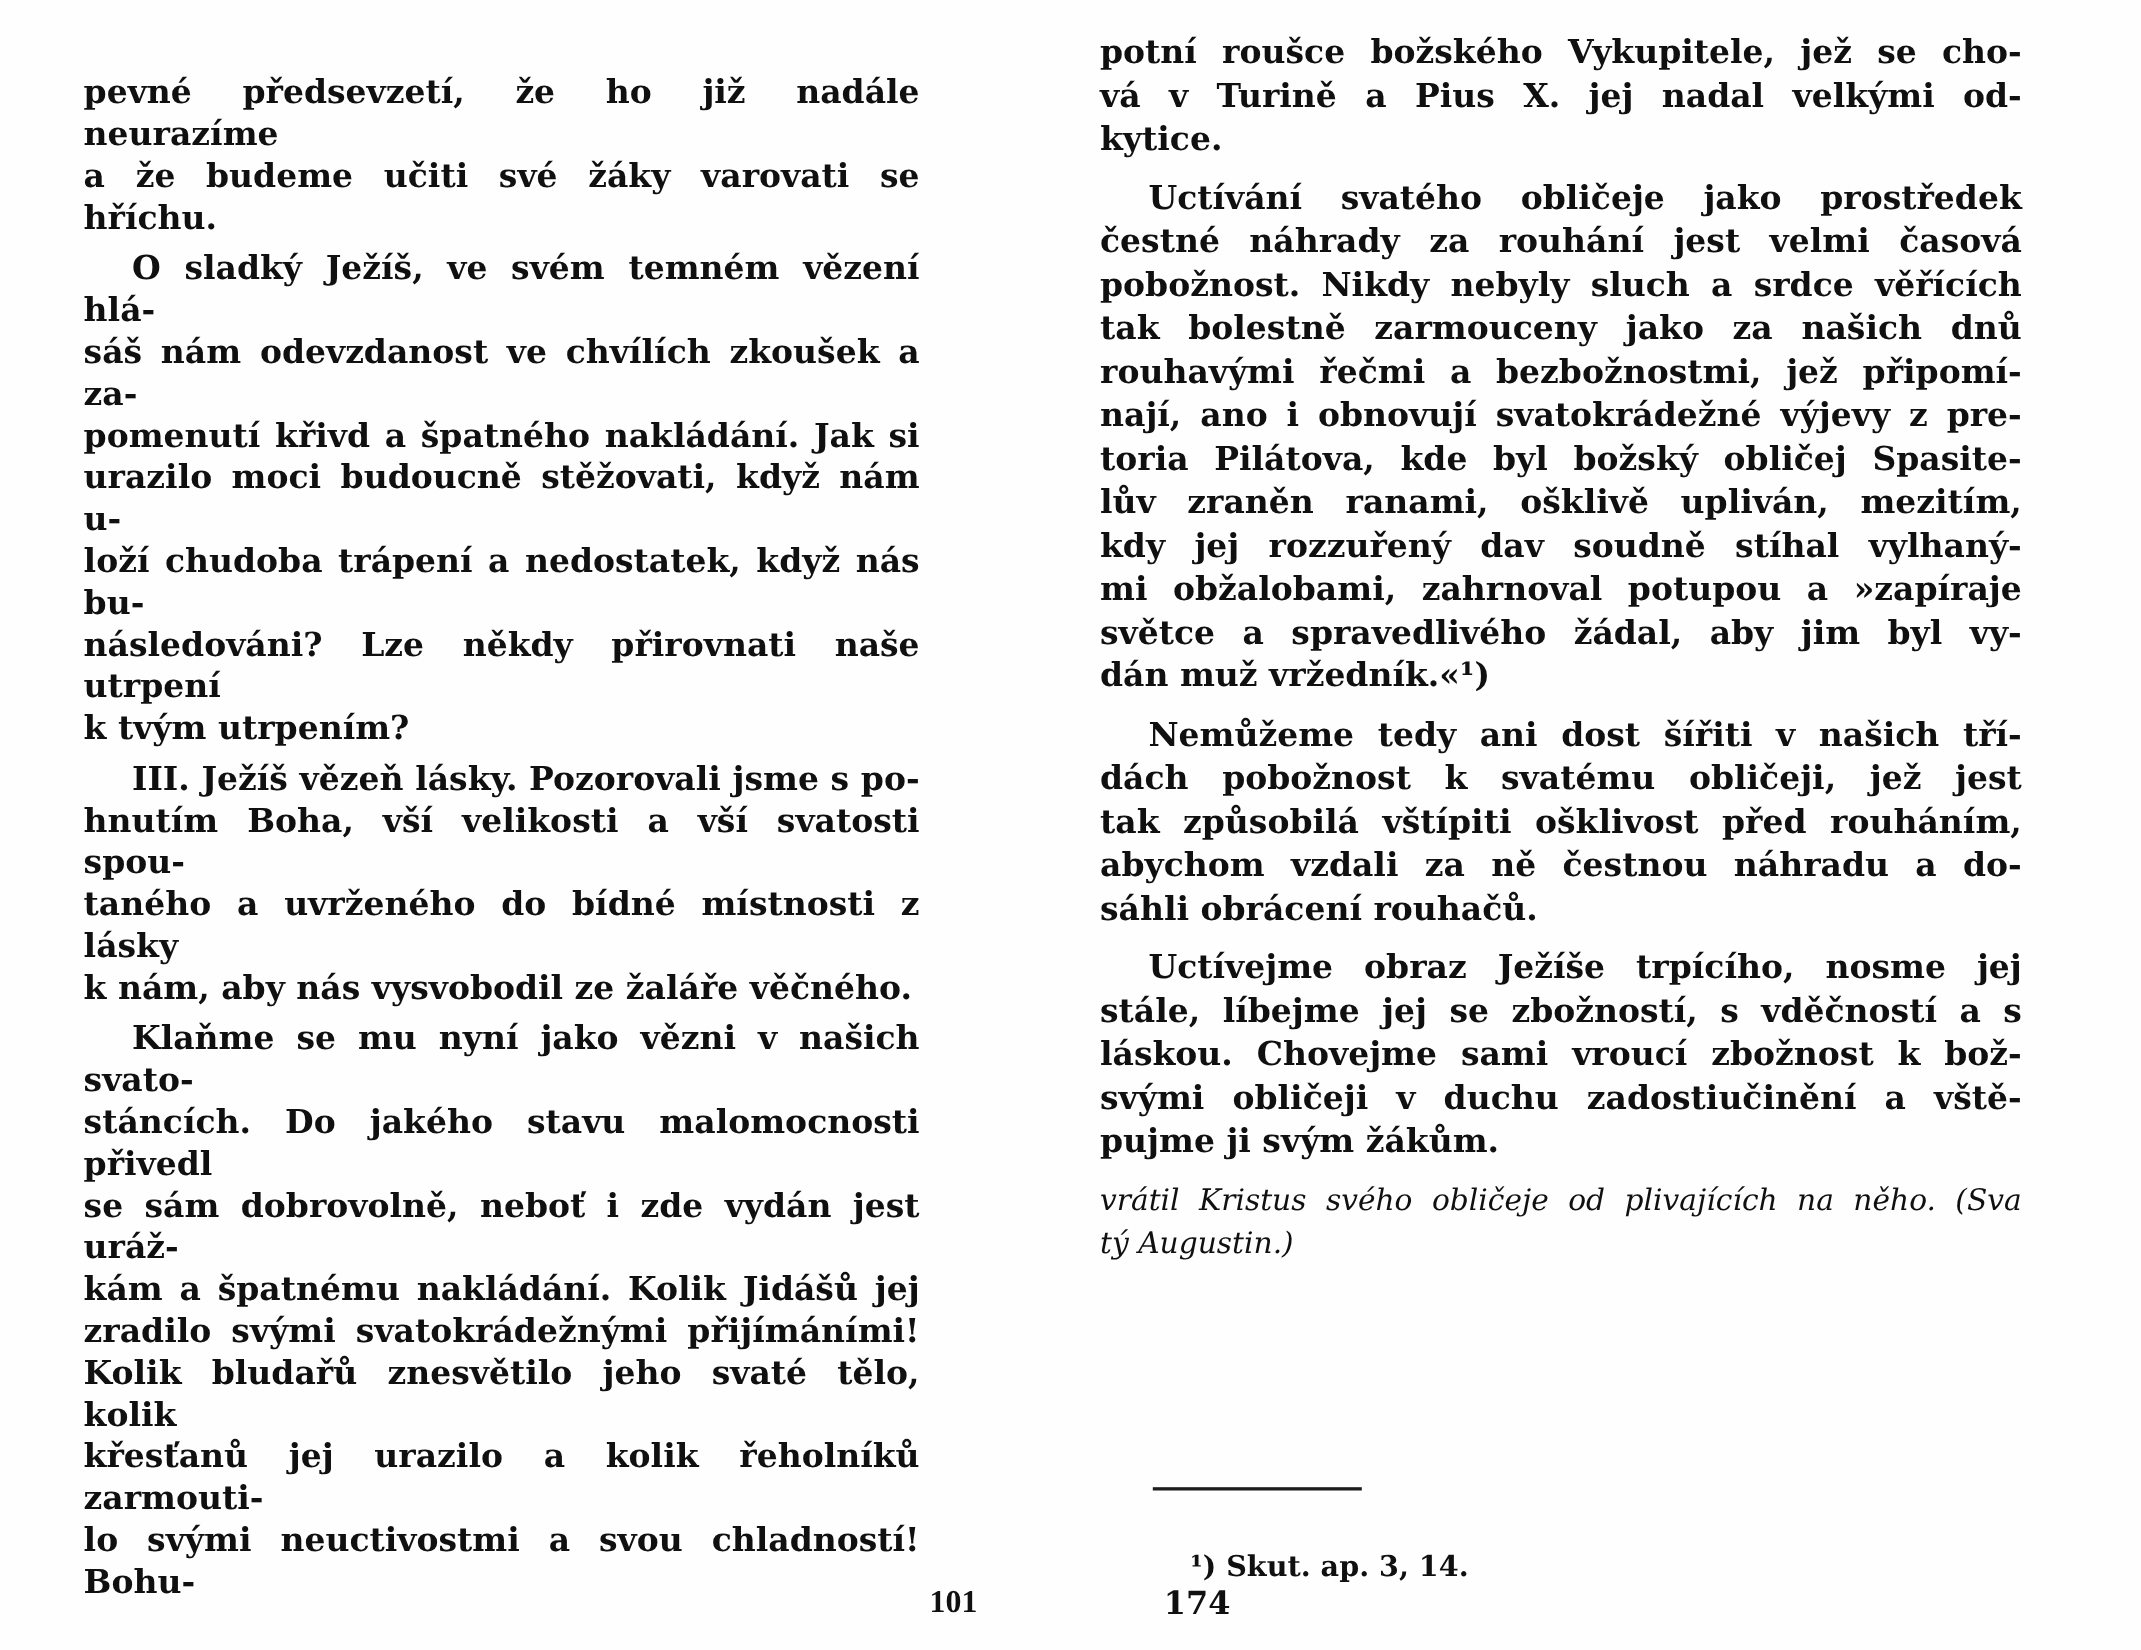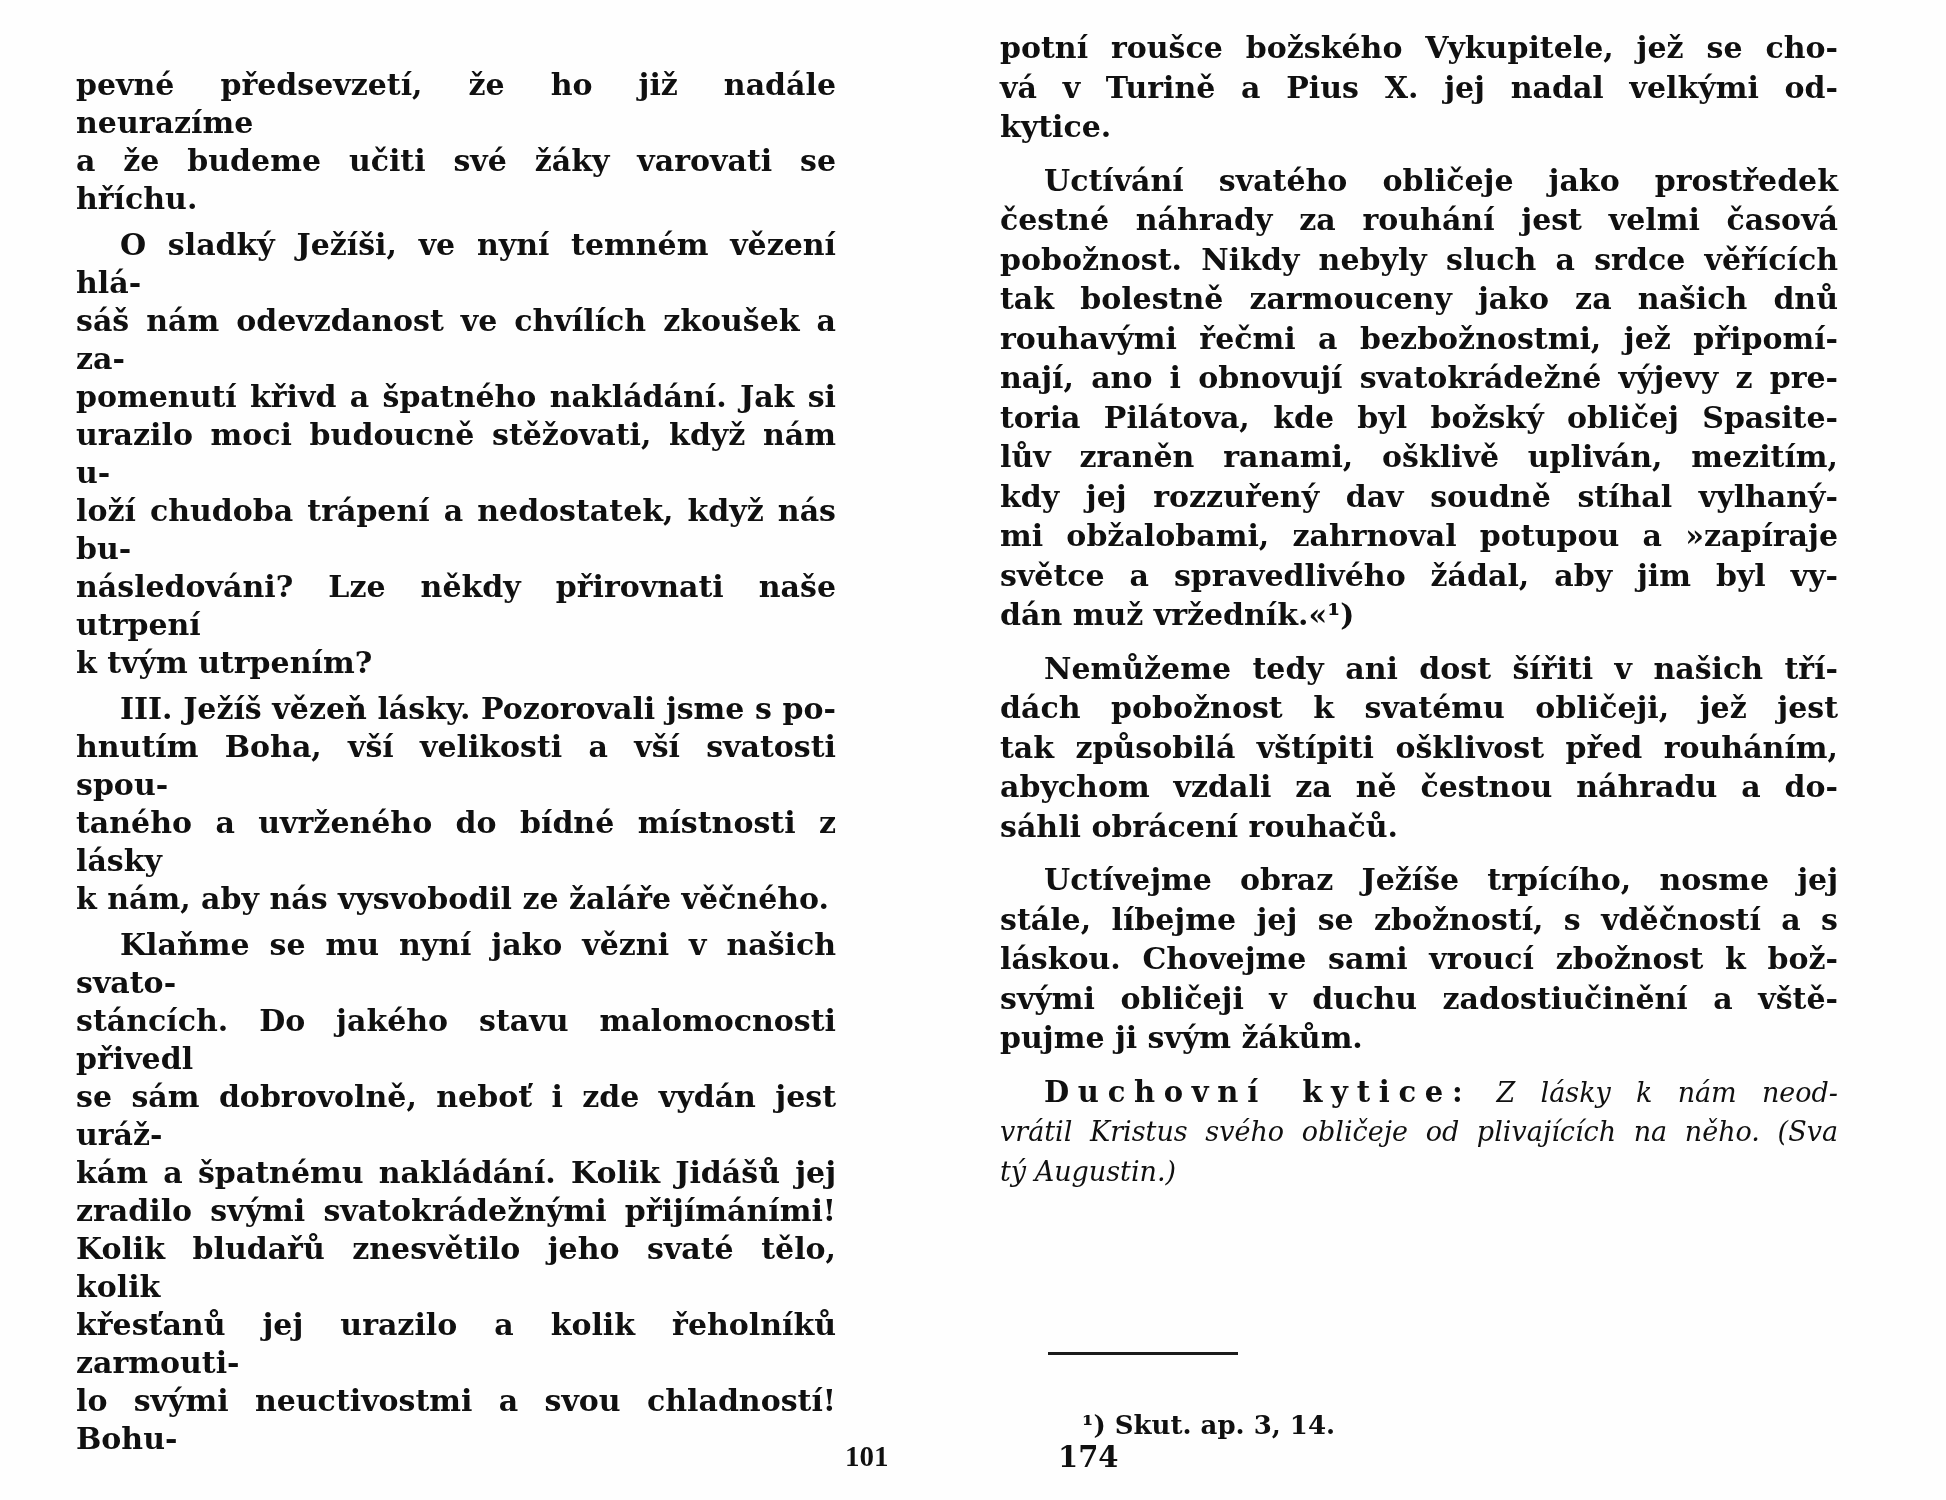--- a/index.html
+++ b/index.html
@@ -28,21 +28,21 @@
 <body>
 
 <div id="page">
 
   <div id="col-left" class="col">
     <div class="para">
       <div class="line">pevné předsevzetí, že ho již nadále neurazíme</div>
       <div class="line last">a že budeme učiti své žáky varovati se hříchu.</div>
     </div>
     <div class="para">
-      <div class="line ind">O sladký Ježíši, ve nyní temném vězení hlá-</div>
+      <div class="line ind">O sladký Ježíš, ve svém temném vězení hlá-</div>
       <div class="line">sáš nám odevzdanost ve chvílích zkoušek a za-</div>
       <div class="line">pomenutí křivd a špatného nakládání. Jak si</div>
       <div class="line">urazilo moci budoucně stěžovati, když nám u-</div>
       <div class="line">loží chudoba trápení a nedostatek, když nás bu-</div>
       <div class="line">následováni? Lze někdy přirovnati naše utrpení</div>
       <div class="line last">k tvým utrpením?</div>
     </div>
     <div class="para">
       <div class="line ind"><span class="b">III. Ježíš vězeň lásky.</span><span> Pozorovali jsme s po-</span></div>
       <div class="line">hnutím Boha, vší velikosti a vší svatosti spou-</div>
@@ -91,21 +91,20 @@
       <div class="line last">sáhli obrácení rouhačů.</div>
     </div>
     <div class="para">
       <div class="line ind">Uctívejme obraz Ježíše trpícího, nosme jej</div>
       <div class="line">stále, líbejme jej se zbožností, s vděčností a s</div>
       <div class="line">láskou. Chovejme sami vroucí zbožnost k bož-</div>
       <div class="line">svými obličeji v duchu zadostiučinění a vště-</div>
       <div class="line last">pujme ji svým žákům.</div>
     </div>
     <div class="para">
-      <div class="line ind"><span class="sp">Duchovní kytice:</span><span class="it"> Z lásky k nám neod-</span></div>
       <div class="line itl">vrátil Kristus svého obličeje od plivajících na něho. (Sva</div>
       <div class="line itl last">tý Augustin.)</div>
     </div>
   </div>
 
   <div id="footnote-rule"></div>
   <div id="footnote">¹) Skut. ap. 3, 14.</div>
 
   <div id="pn-left" class="pagenum">101</div>
   <div id="pn-right" class="pagenum">174</div>

